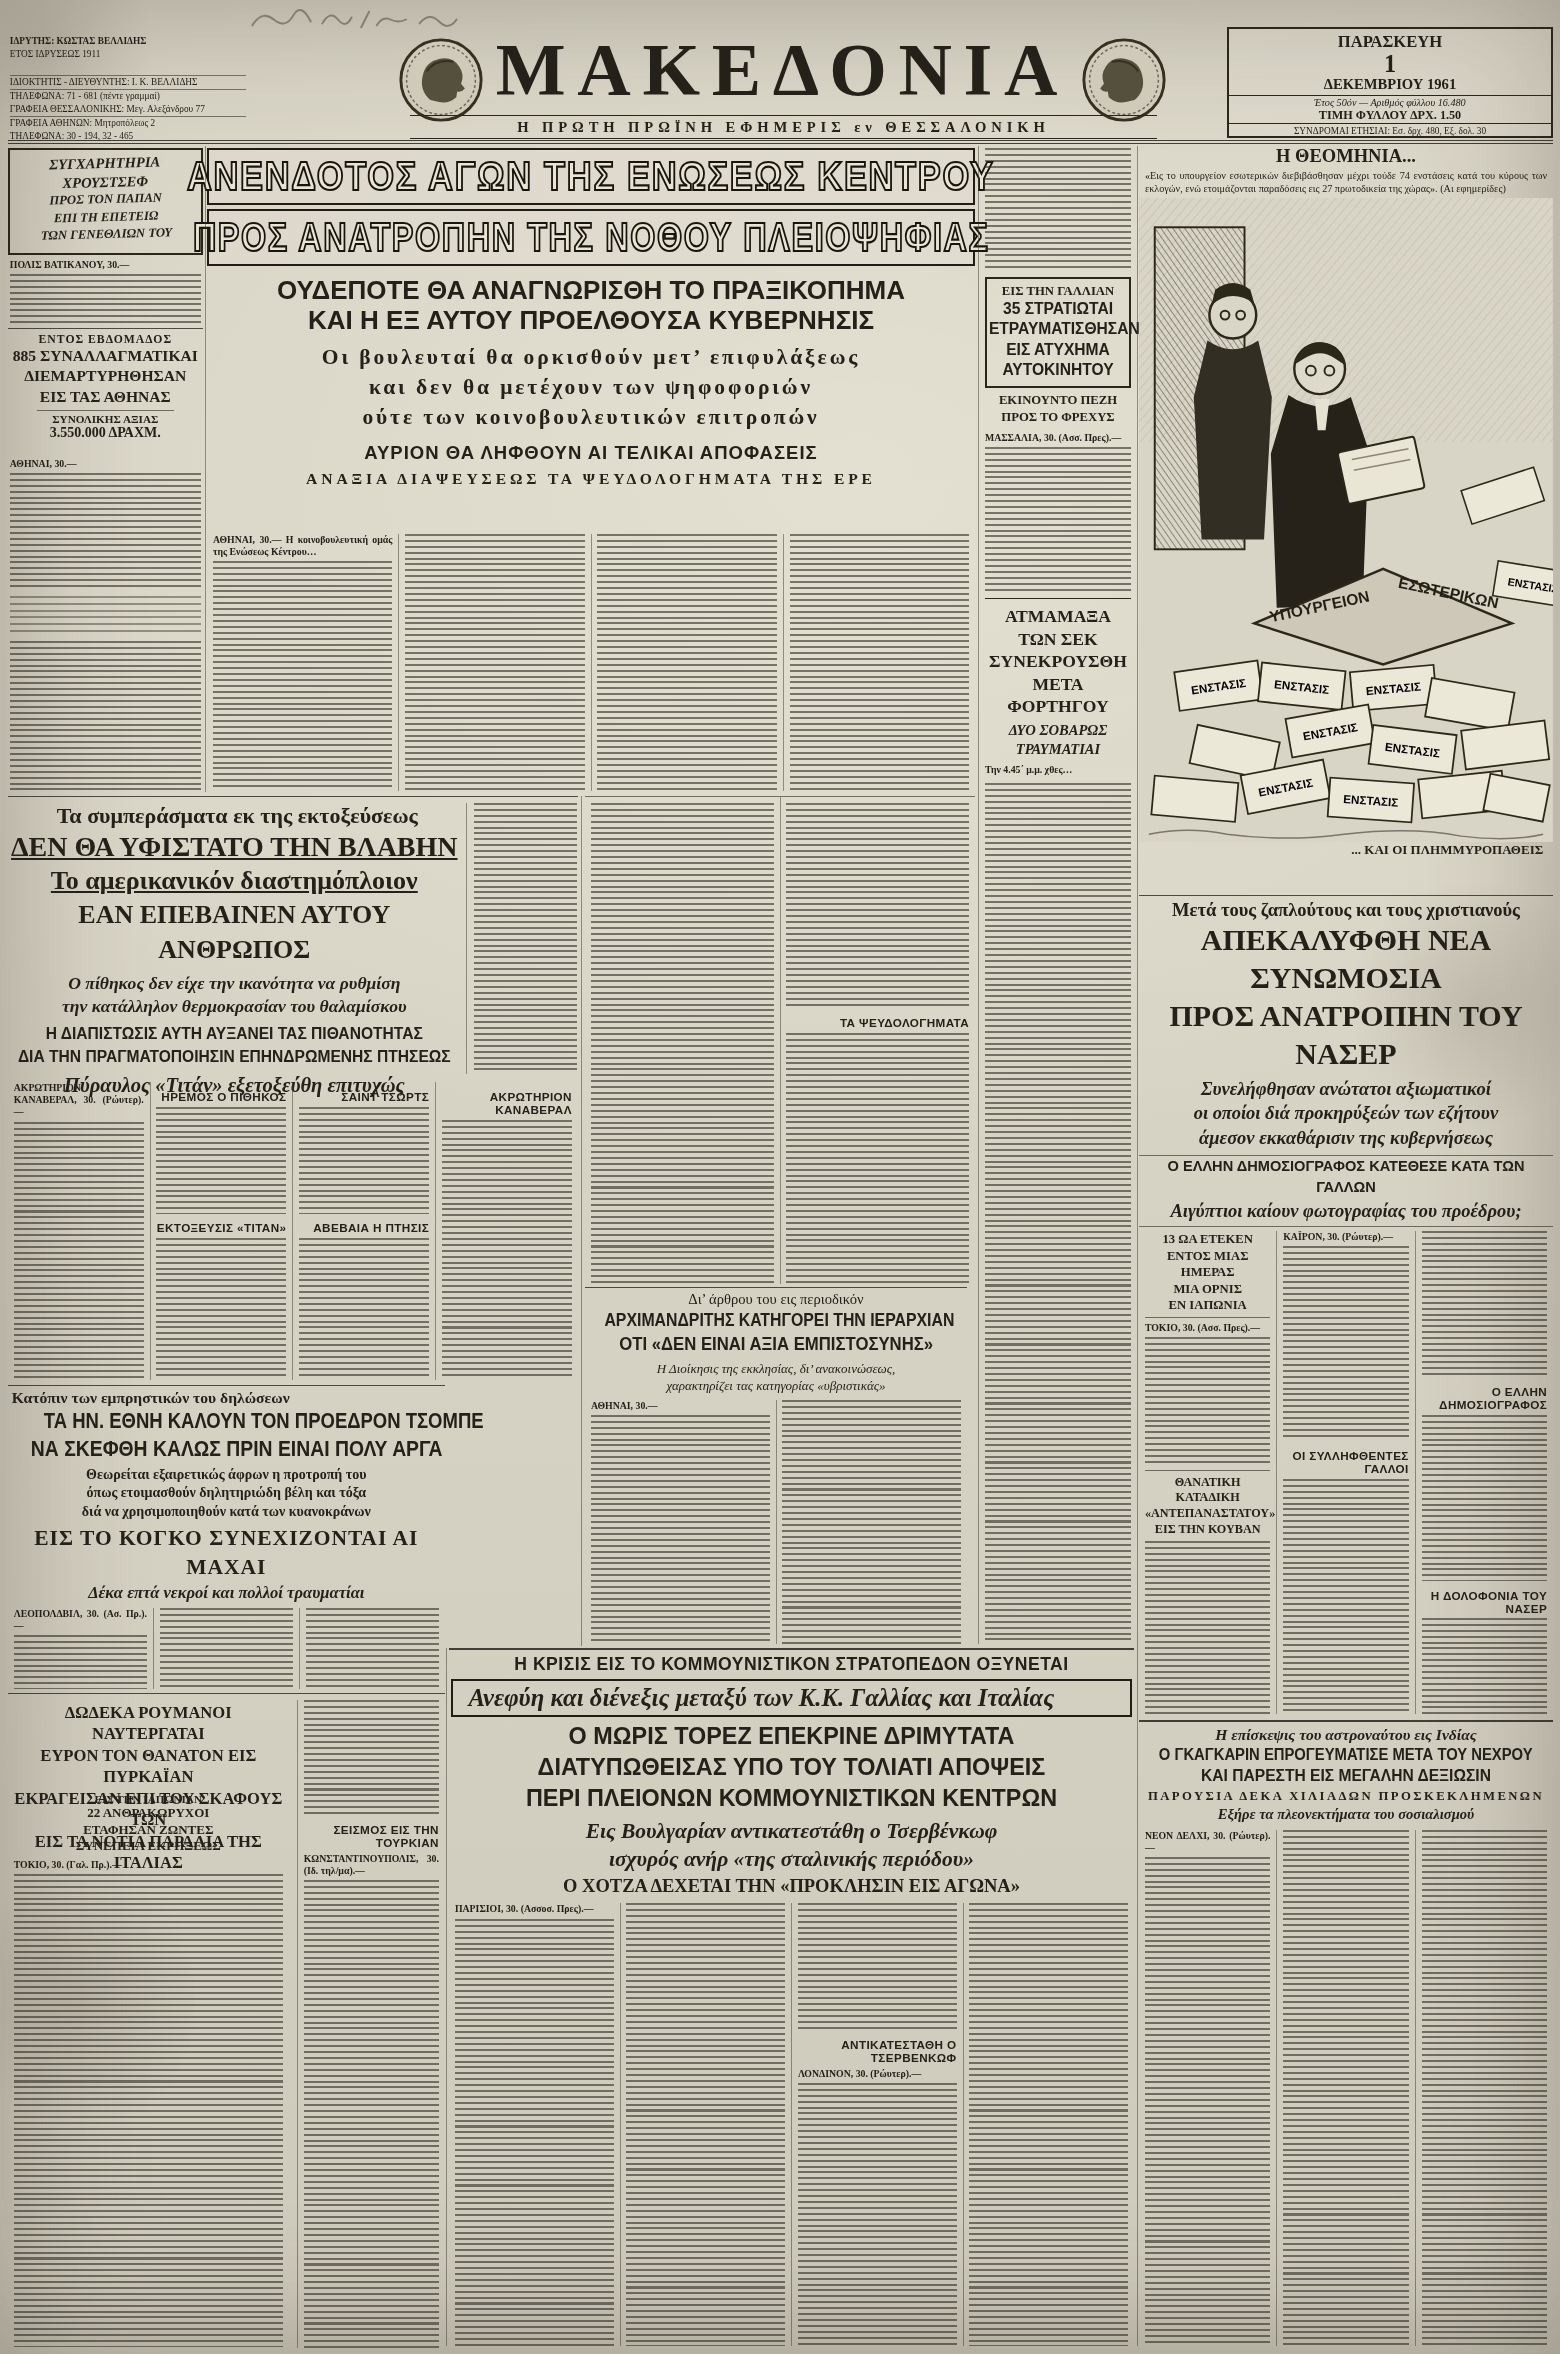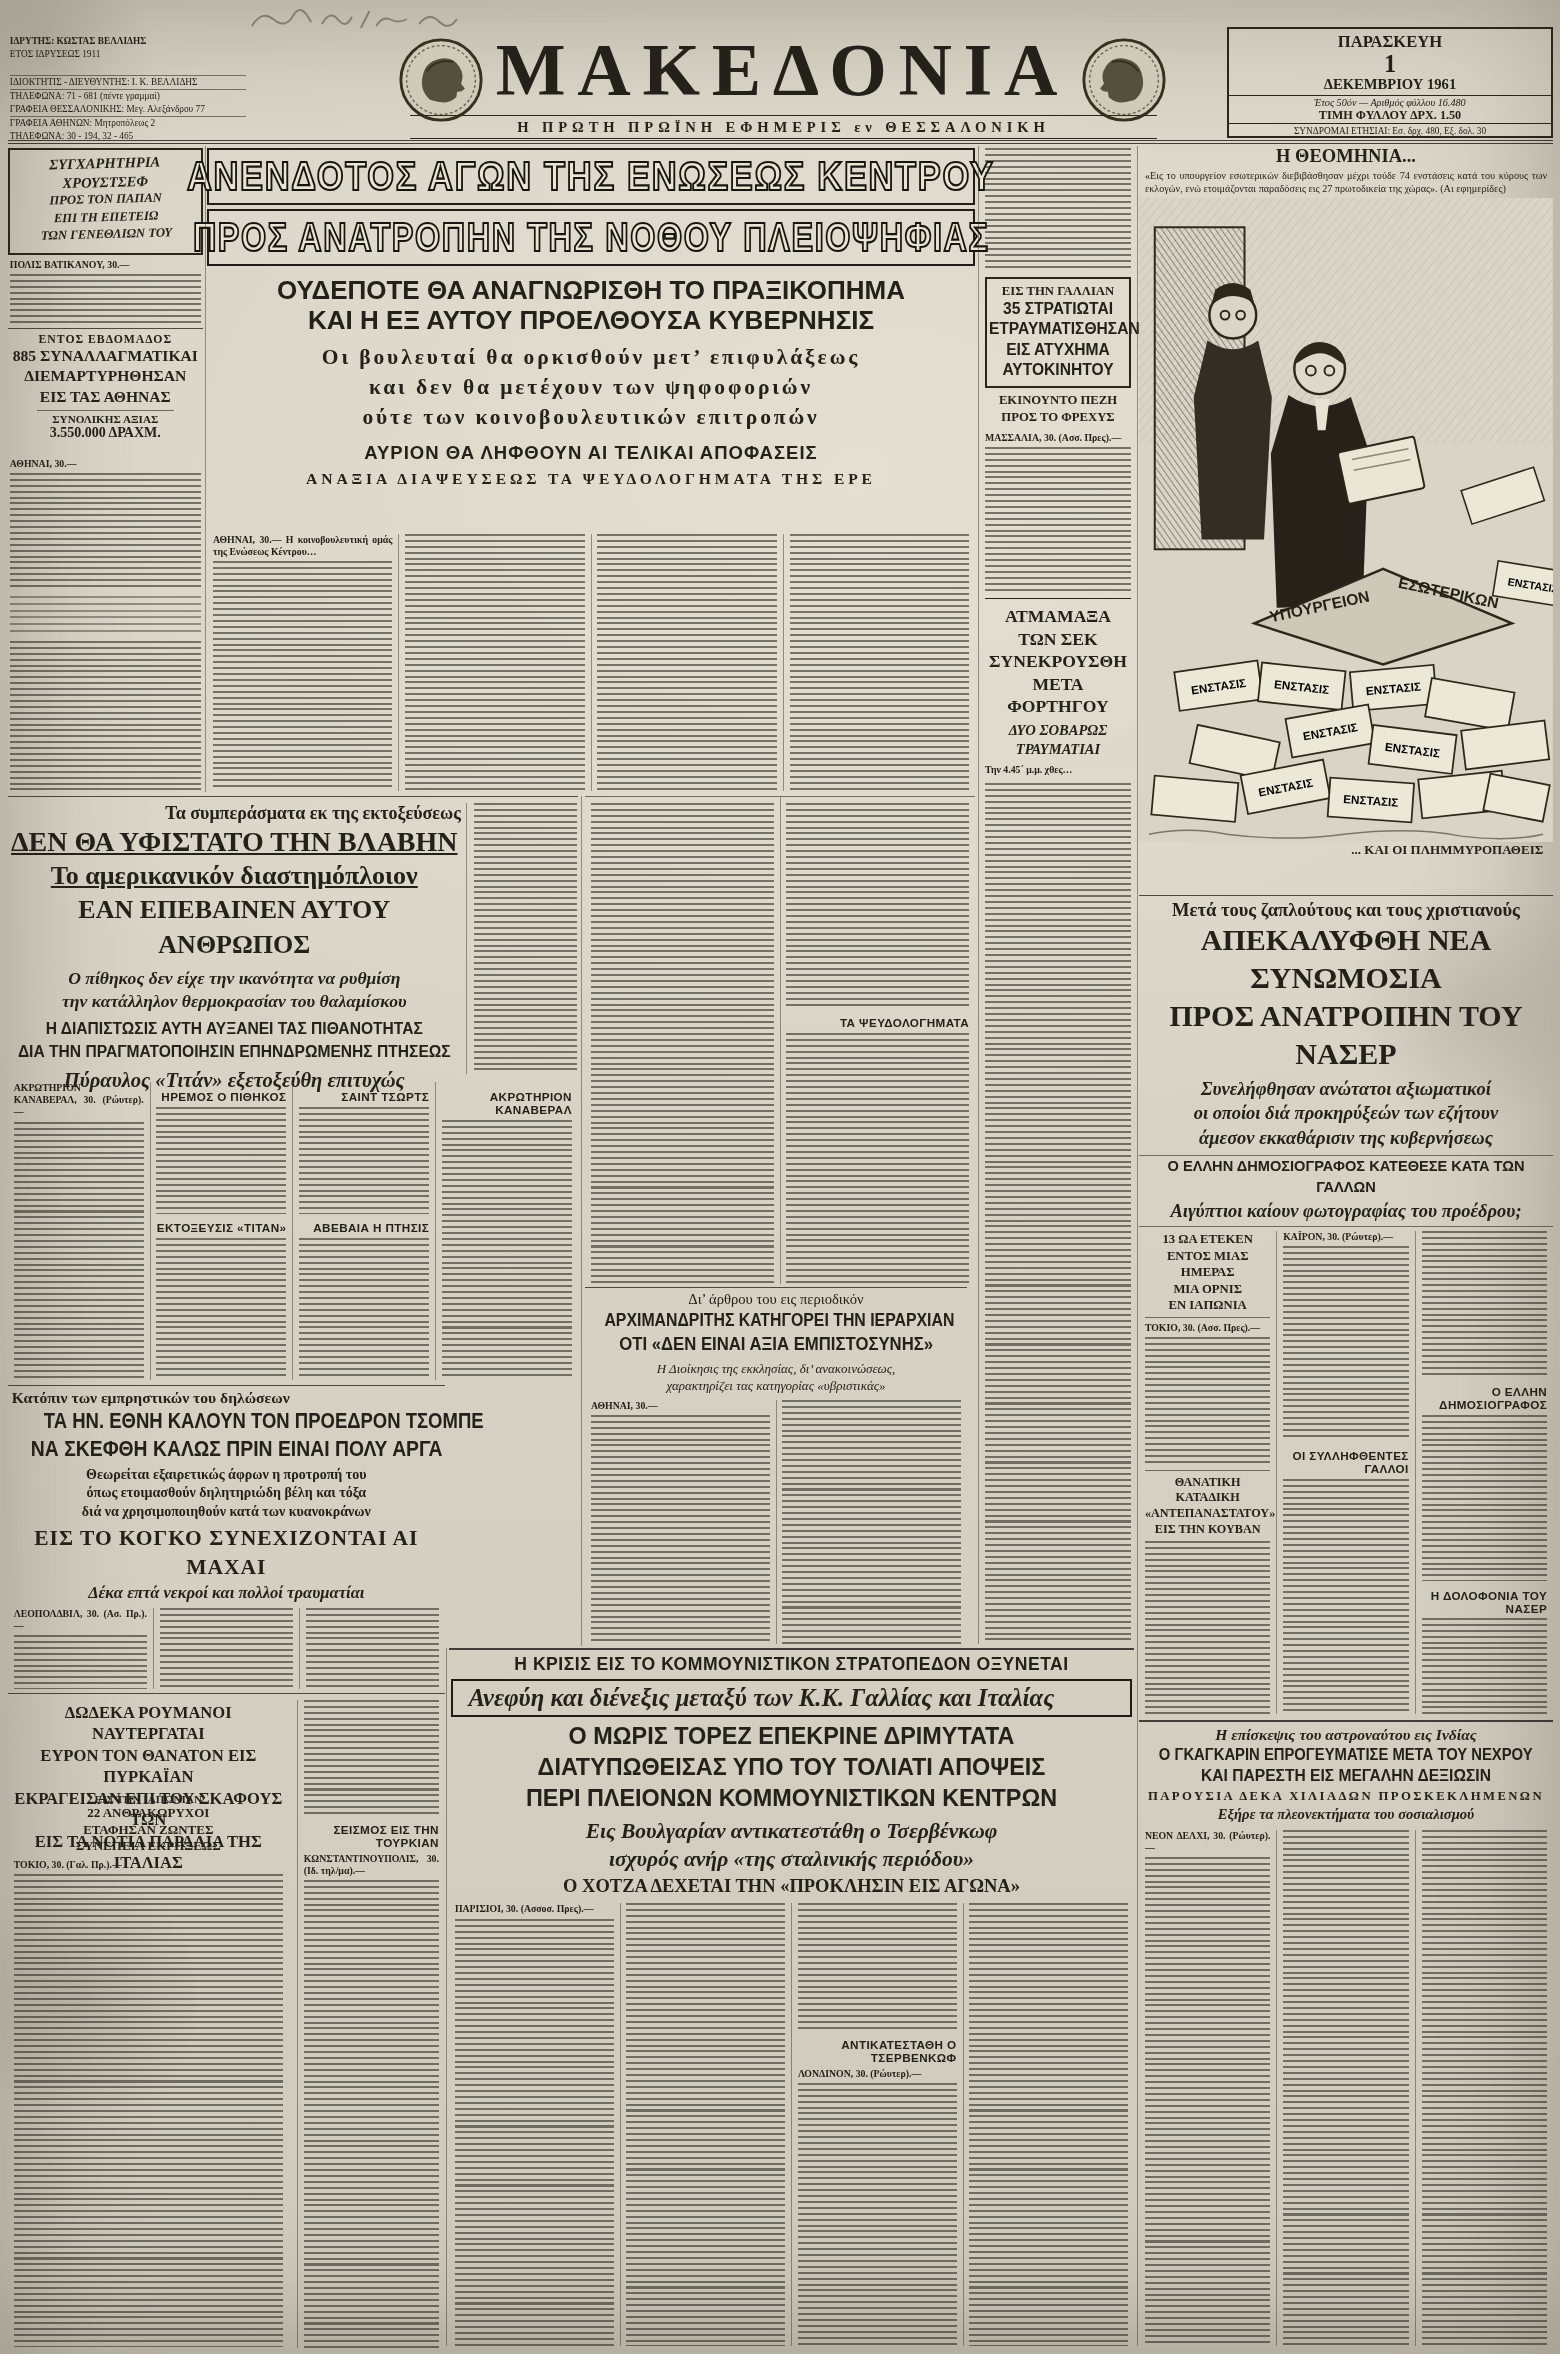--- a/index.html
+++ b/index.html
@@ -326,21 +326,21 @@
           <div class="ft" style="height:166px"></div>
           <h4 class="colhead">Η ΔΟΛΟΦΟΝΙΑ ΤΟΥ ΝΑΣΕΡ</h4>
           <div class="ft grow"></div>
         </div>
       </div>
     </div>
   </div>
 
   <div class="abs" style="left:7.8px;top:796px;width:570px;height:585px;border-top:1px solid rgba(40,37,30,.8)">
     <div class="abs tc" style="left:0;top:5.9px;width:453px">
-      <div class="b" style="font-size:18px;text-align:right;padding-left:5.9px">Τα συμπεράσματα εκ της εκτοξεύσεως</div>
+      <div class="b" style="font-size:22px;text-align:center;padding-left:5.9px">Τα συμπεράσματα εκ της εκτοξεύσεως</div>
       <div class="b" style="font-size:28px;line-height:35px;text-decoration:underline">ΔΕΝ ΘΑ ΥΦΙΣΤΑΤΟ ΤΗΝ ΒΛΑΒΗΝ</div>
       <div class="b" style="font-size:26px;line-height:33px;text-decoration:underline">Το αμερικανικόν διαστημόπλοιον</div>
       <div class="b" style="font-size:26px;line-height:35px">ΕΑΝ ΕΠΕΒΑΙΝΕΝ ΑΥΤΟΥ ΑΝΘΡΩΠΟΣ</div>
       <div class="b i" style="font-size:17.6px;line-height:23.4px;margin-top:4.9px">Ο πίθηκος δεν είχε την ικανότητα να ρυθμίση</div>
       <div class="b i" style="font-size:17.6px;line-height:23.4px">την κατάλληλον θερμοκρασίαν του θαλαμίσκου</div>
       <div class="sans b" style="font-size:15.6px;line-height:22.4px;margin-top:4.9px">Η ΔΙΑΠΙΣΤΩΣΙΣ ΑΥΤΗ ΑΥΞΑΝΕΙ ΤΑΣ ΠΙΘΑΝΟΤΗΤΑΣ</div>
       <div class="sans b" style="font-size:15.6px;line-height:22.4px">ΔΙΑ ΤΗΝ ΠΡΑΓΜΑΤΟΠΟΙΗΣΙΝ ΕΠΗΝΔΡΩΜΕΝΗΣ ΠΤΗΣΕΩΣ</div>
       <div class="b i" style="font-size:20.5px;line-height:28px;margin-top:2.9px">Πύραυλος «Τιτάν» εξετοξεύθη επιτυχώς</div>
     </div>
     <div class="abs" style="left:458px;top:5.9px;width:111px;height:271px;border-left:1px solid rgba(62,57,46,.5);padding-left:6.8px">

